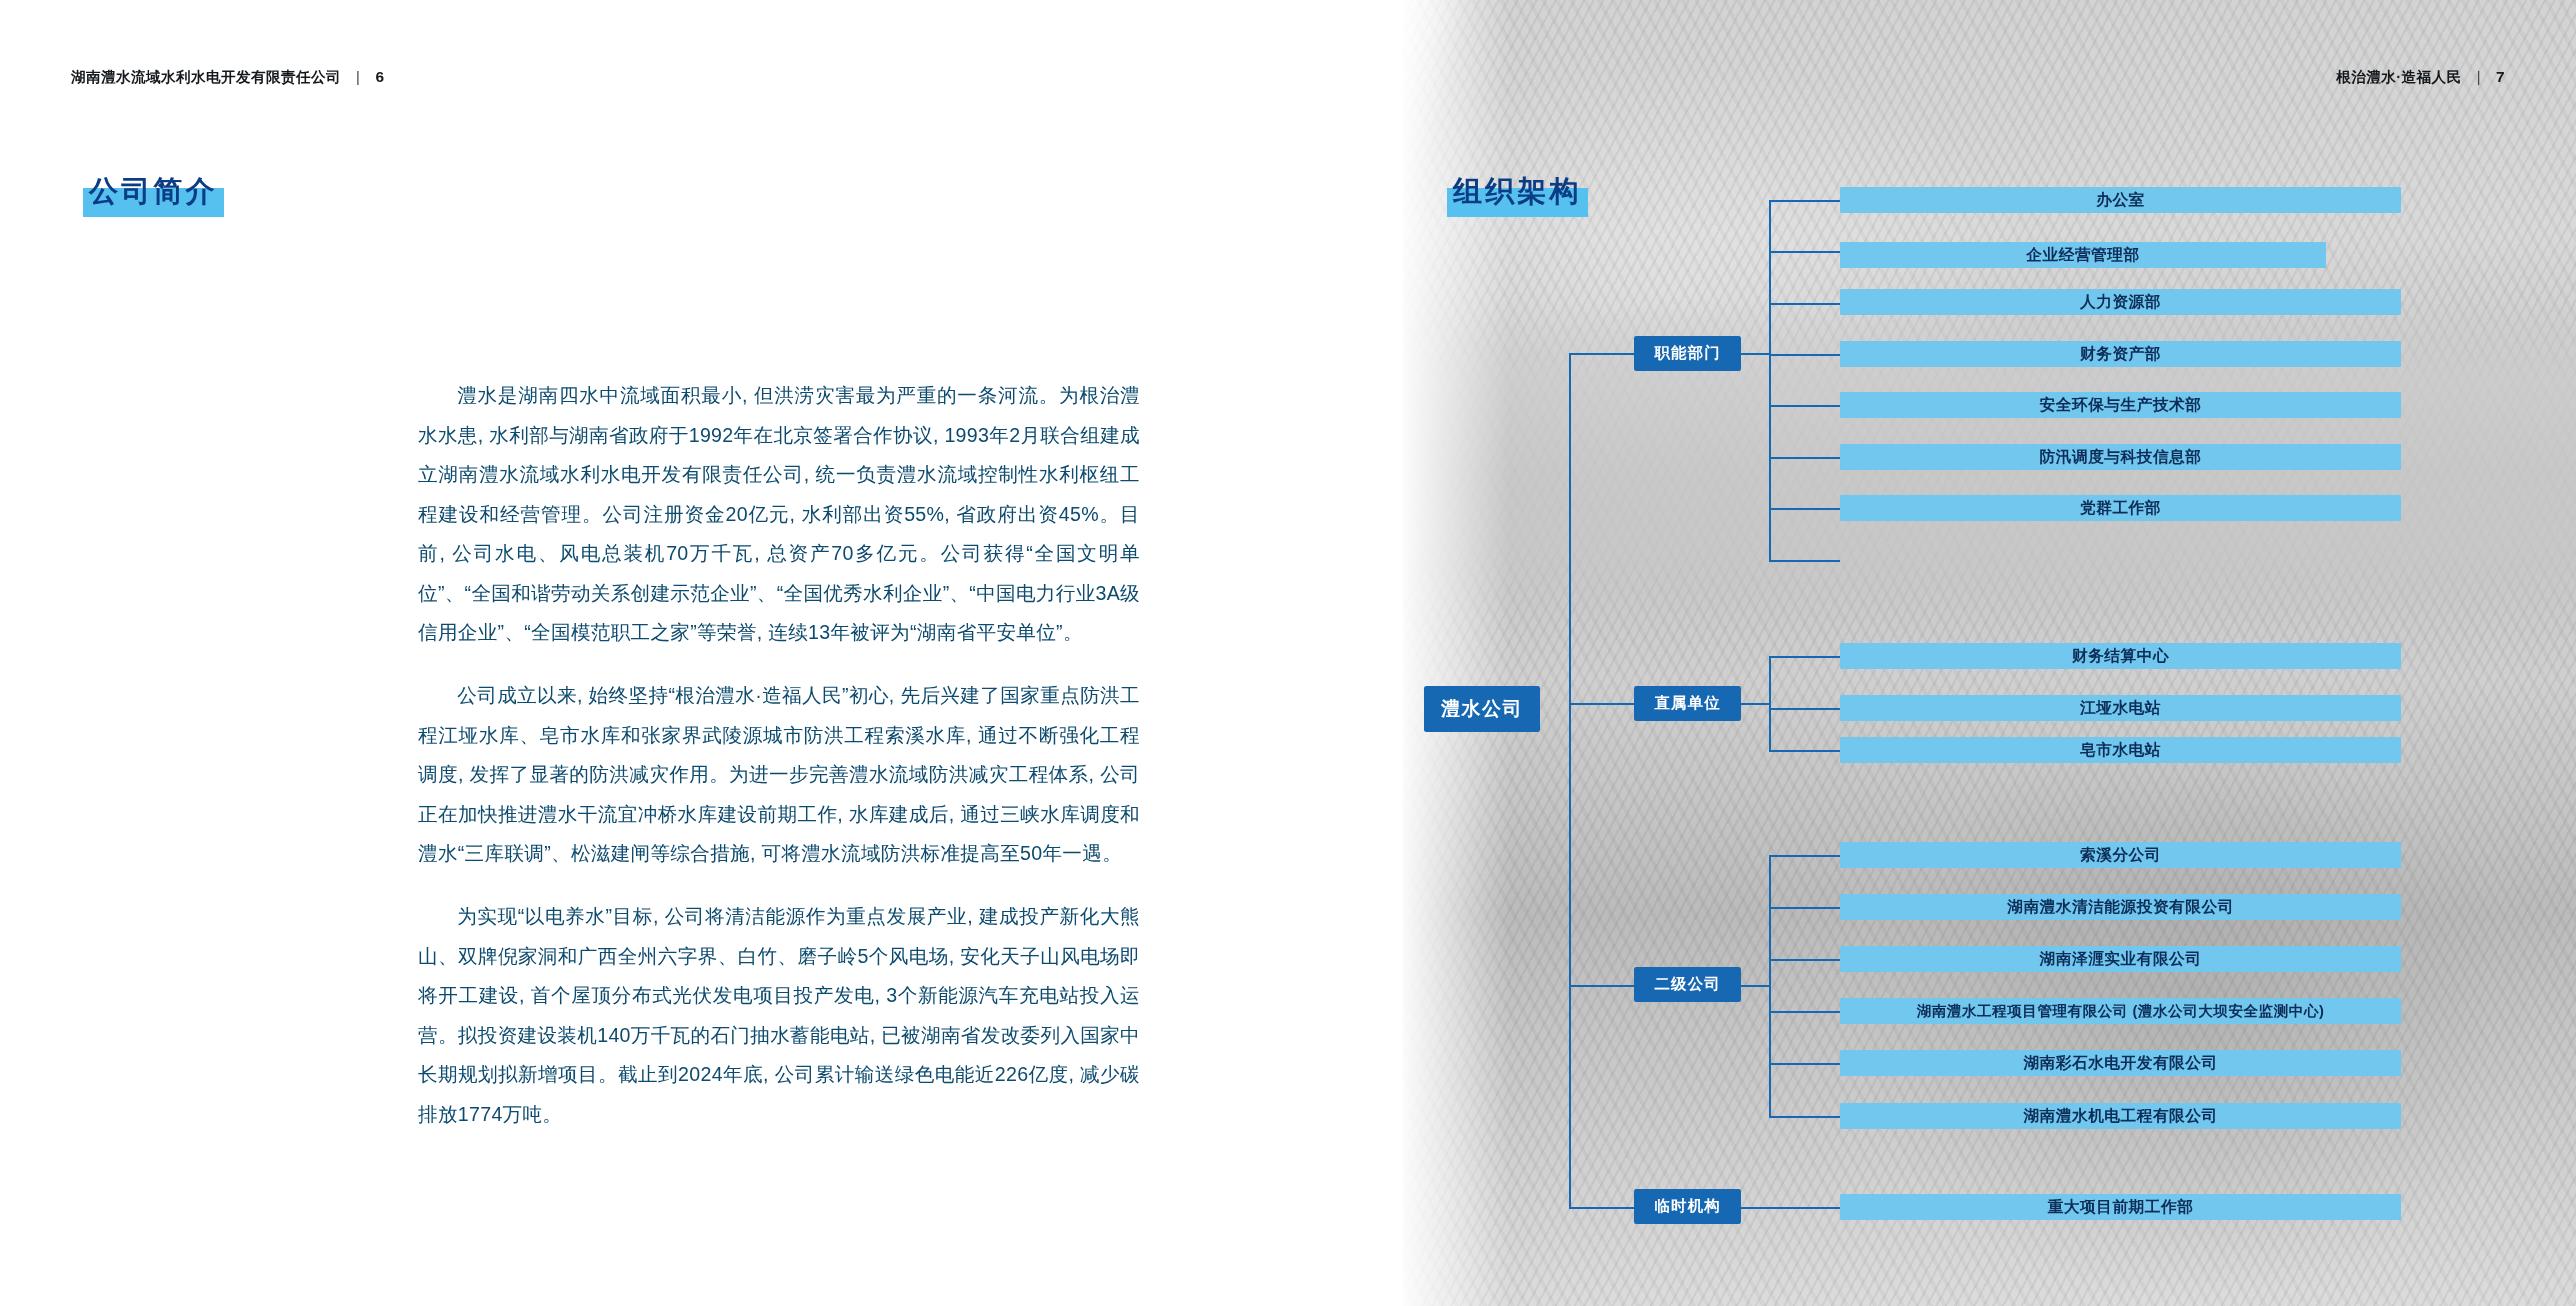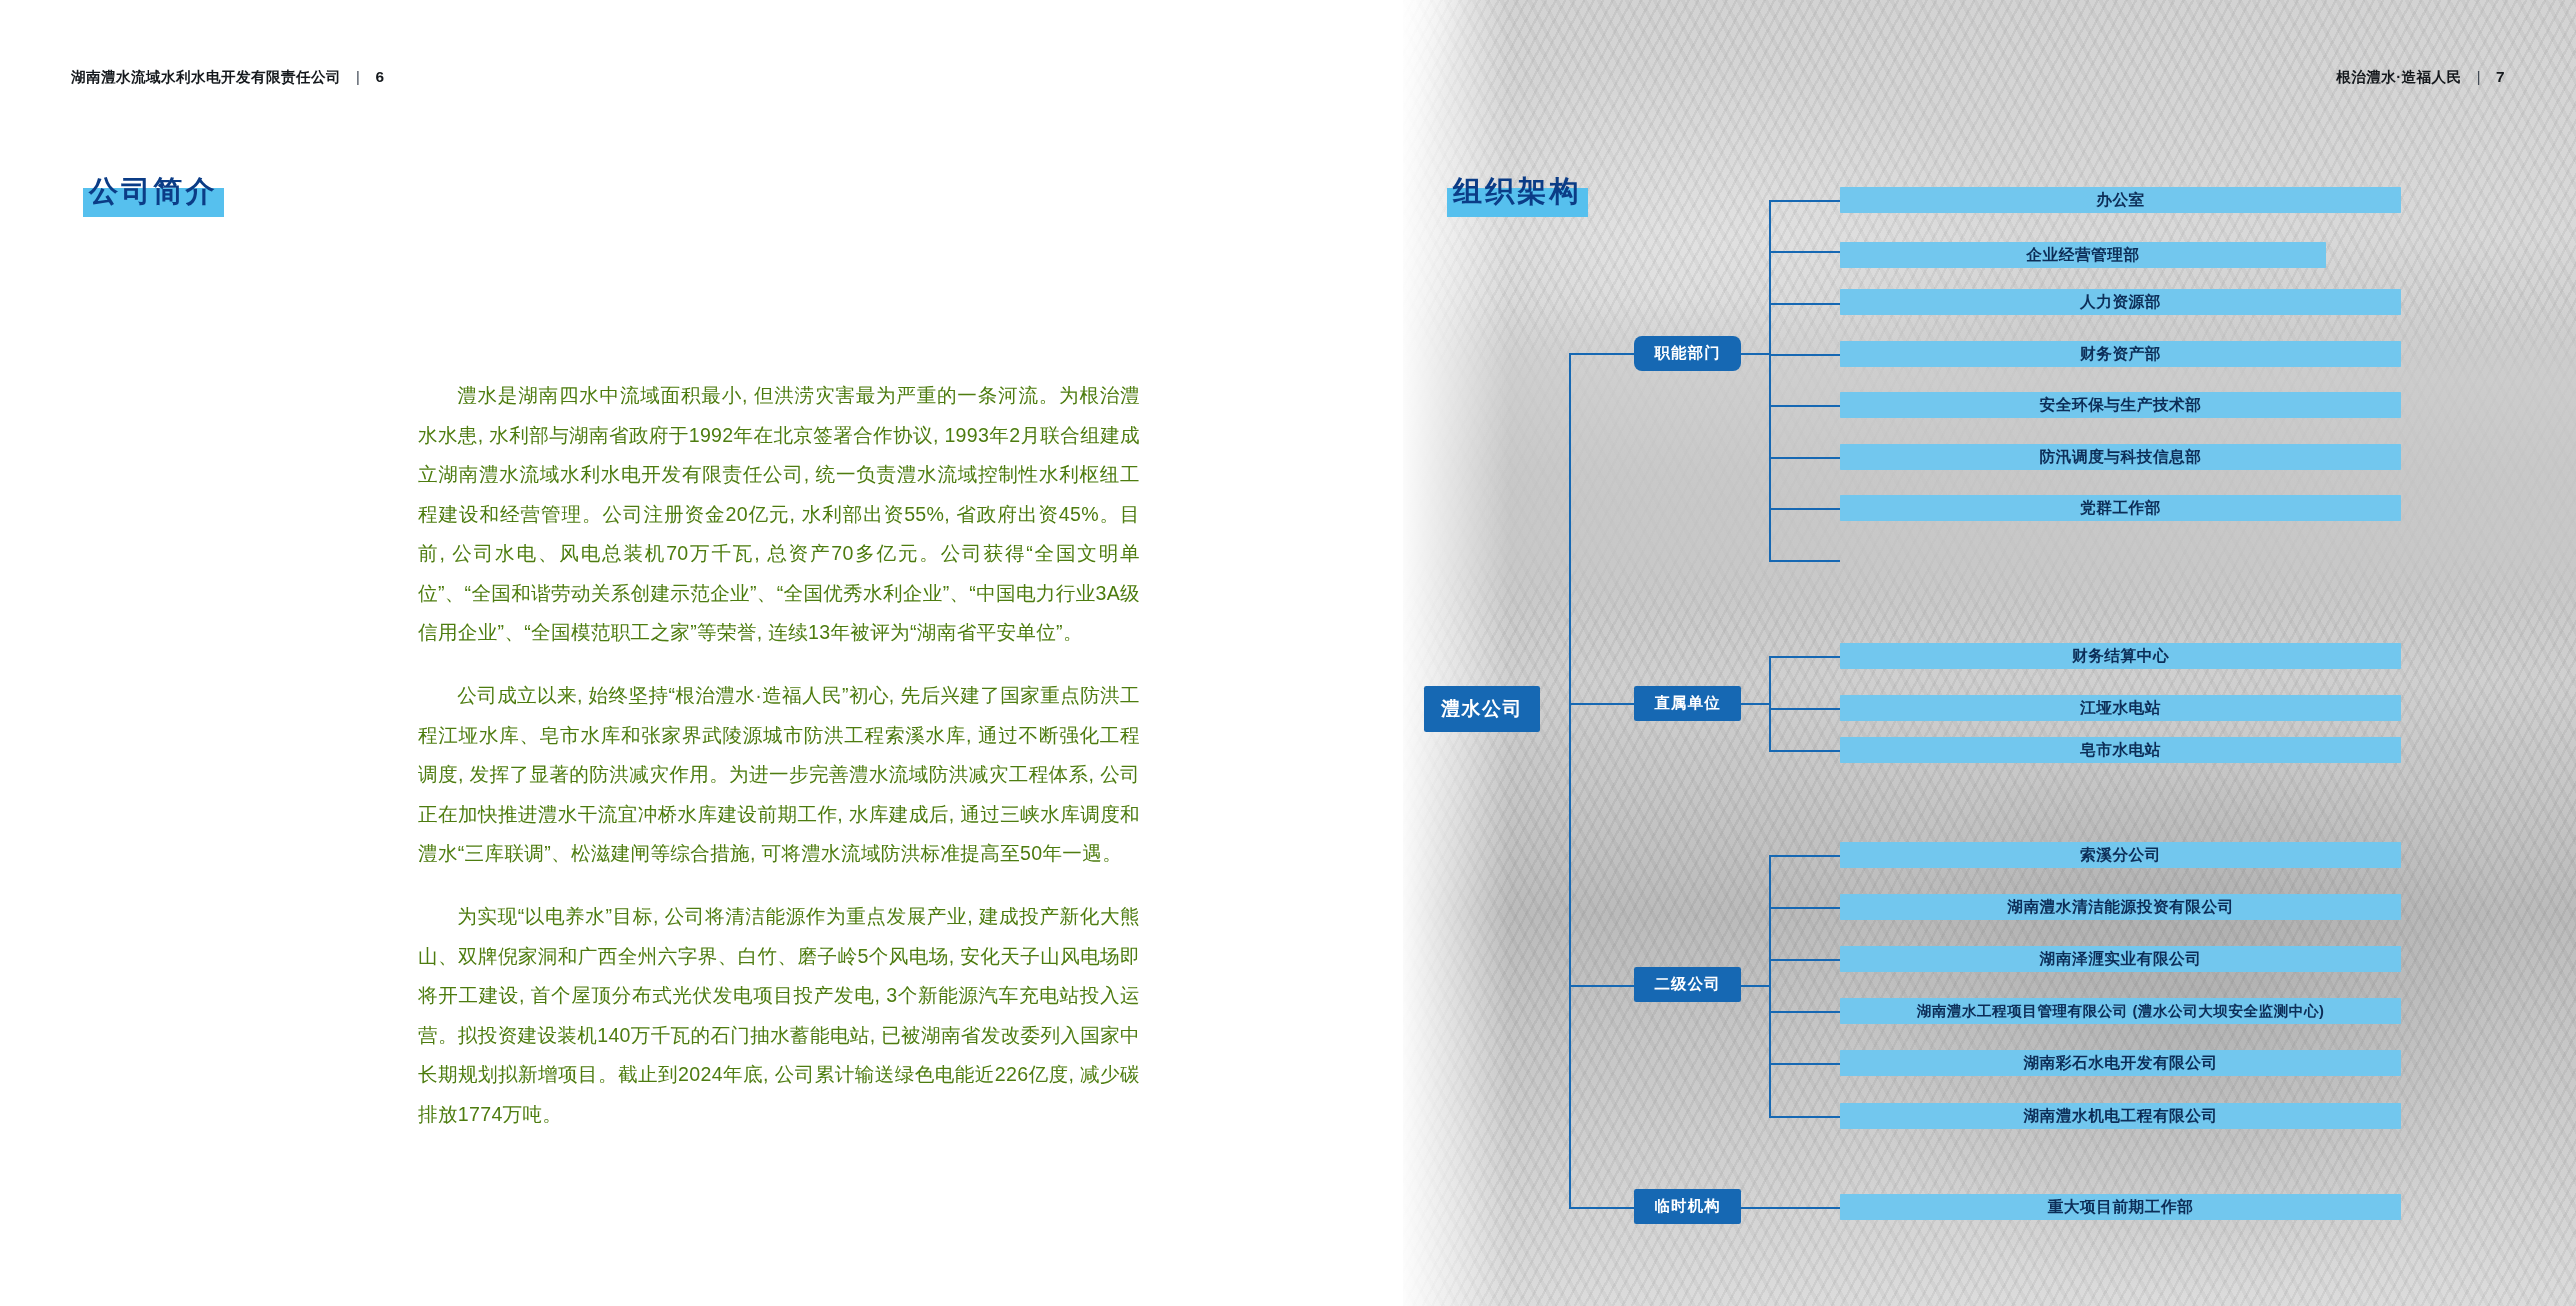--- a/index.html
+++ b/index.html
@@ -89,21 +89,21 @@
   }
 
   
   .body-copy {
     position: absolute;
     left: 418px;
     top: 376px;
     width: 722px;
     font-size: 19.6px;
     line-height: 2.02;
-    color: #4d7c0f;
+    color: #0c4a6e;
     letter-spacing: 0.3px;
     text-align: justify;
   }
   .body-copy p {
     margin: 0 0 23px 0;
     text-indent: 2em;
   }
   .body-copy p:last-child { margin-bottom: 0; }
 
   
@@ -271,21 +271,21 @@
     </div>
 
     <div class="org">
 
       <div class="org-root" style="left:136px; top:686px;">澧水公司</div>
 
       <div class="org-line v" style="left:281px; top:353px; height:350px;"></div>
       <div class="org-line h" style="left:281px; top:703px; width:40px;"></div>
 
       <div class="org-line h" style="left:281px; top:353px; width:65px;"></div>
-      <div class="org-group" style="left:346px; top:336px; width:86px;border-radius:8px;">职能部门</div>
+      <div class="org-group" style="left:346px; top:336px; width:86px;">职能部门</div>
       <div class="org-line h" style="left:432px; top:353px; width:49px;"></div>
       <div class="org-line v" style="left:481px; top:200px; height:362px;"></div>
 
       <div class="org-line h" style="left:481px; top:200px; width:71px;"></div>
       <div class="org-line h" style="left:481px; top:251px; width:71px;"></div>
       <div class="org-line h" style="left:481px; top:303px; width:71px;"></div>
       <div class="org-line h" style="left:481px; top:354px; width:71px;"></div>
       <div class="org-line h" style="left:481px; top:405px; width:71px;"></div>
       <div class="org-line h" style="left:481px; top:457px; width:71px;"></div>
       <div class="org-line h" style="left:481px; top:508px; width:71px;"></div>

